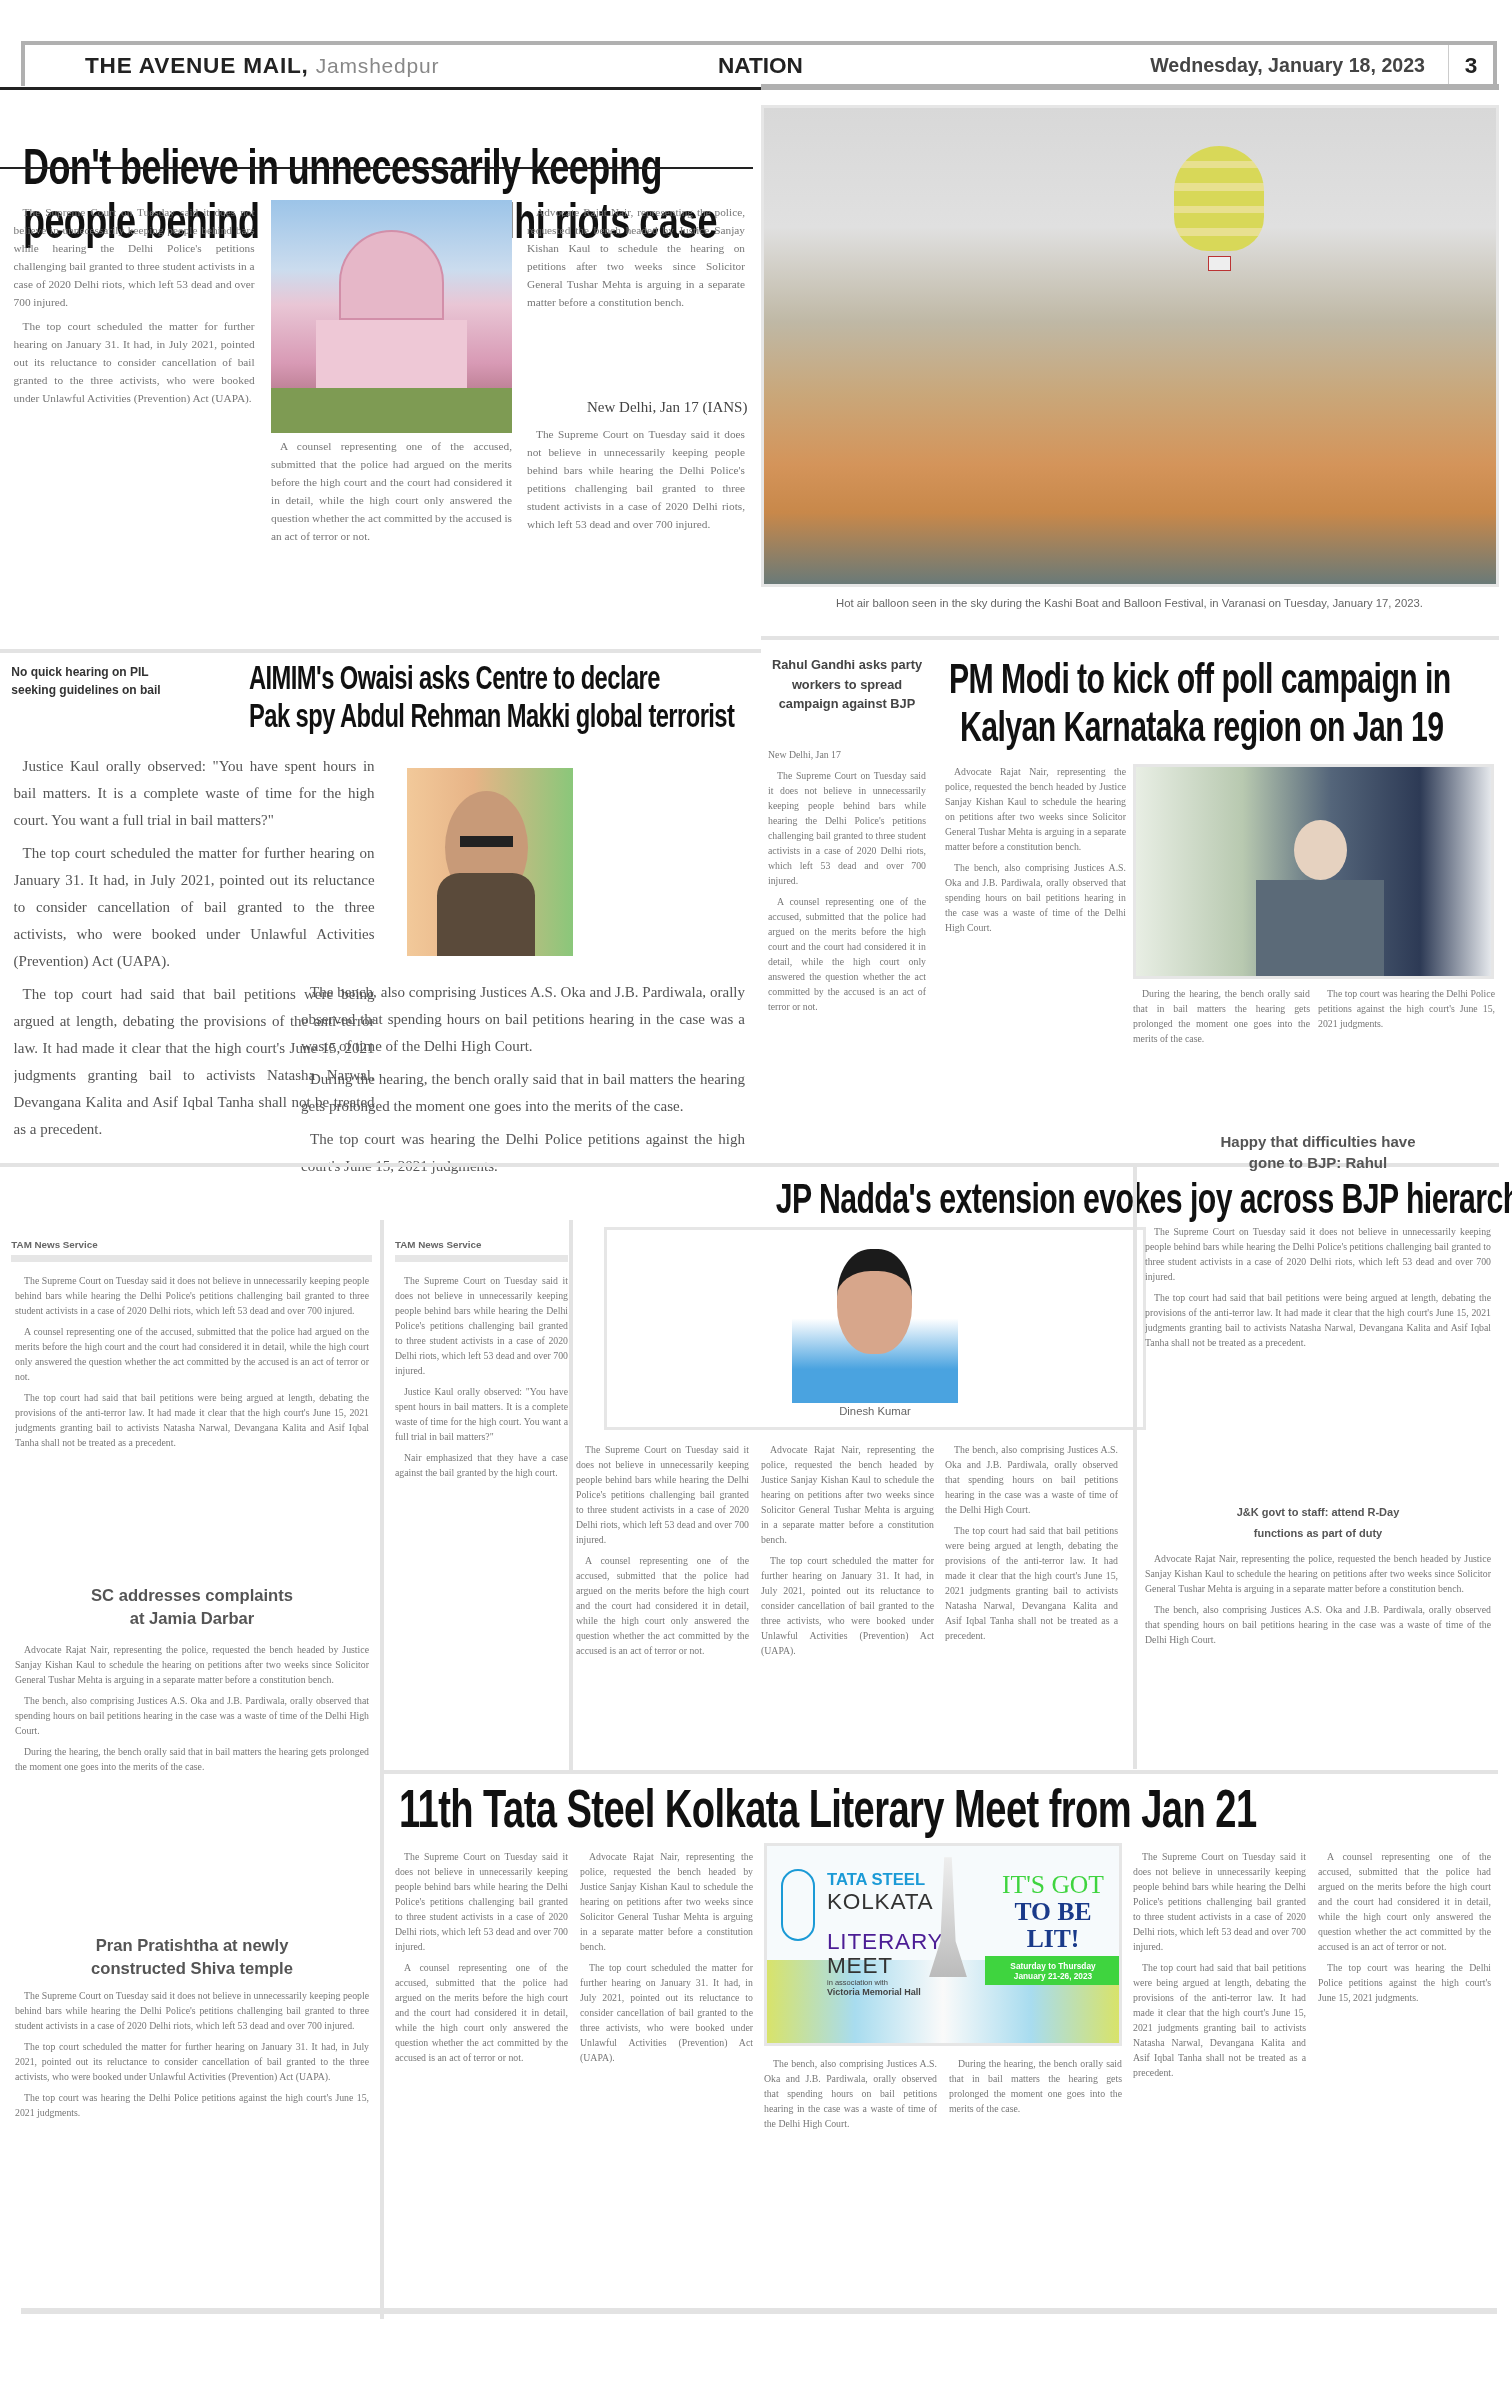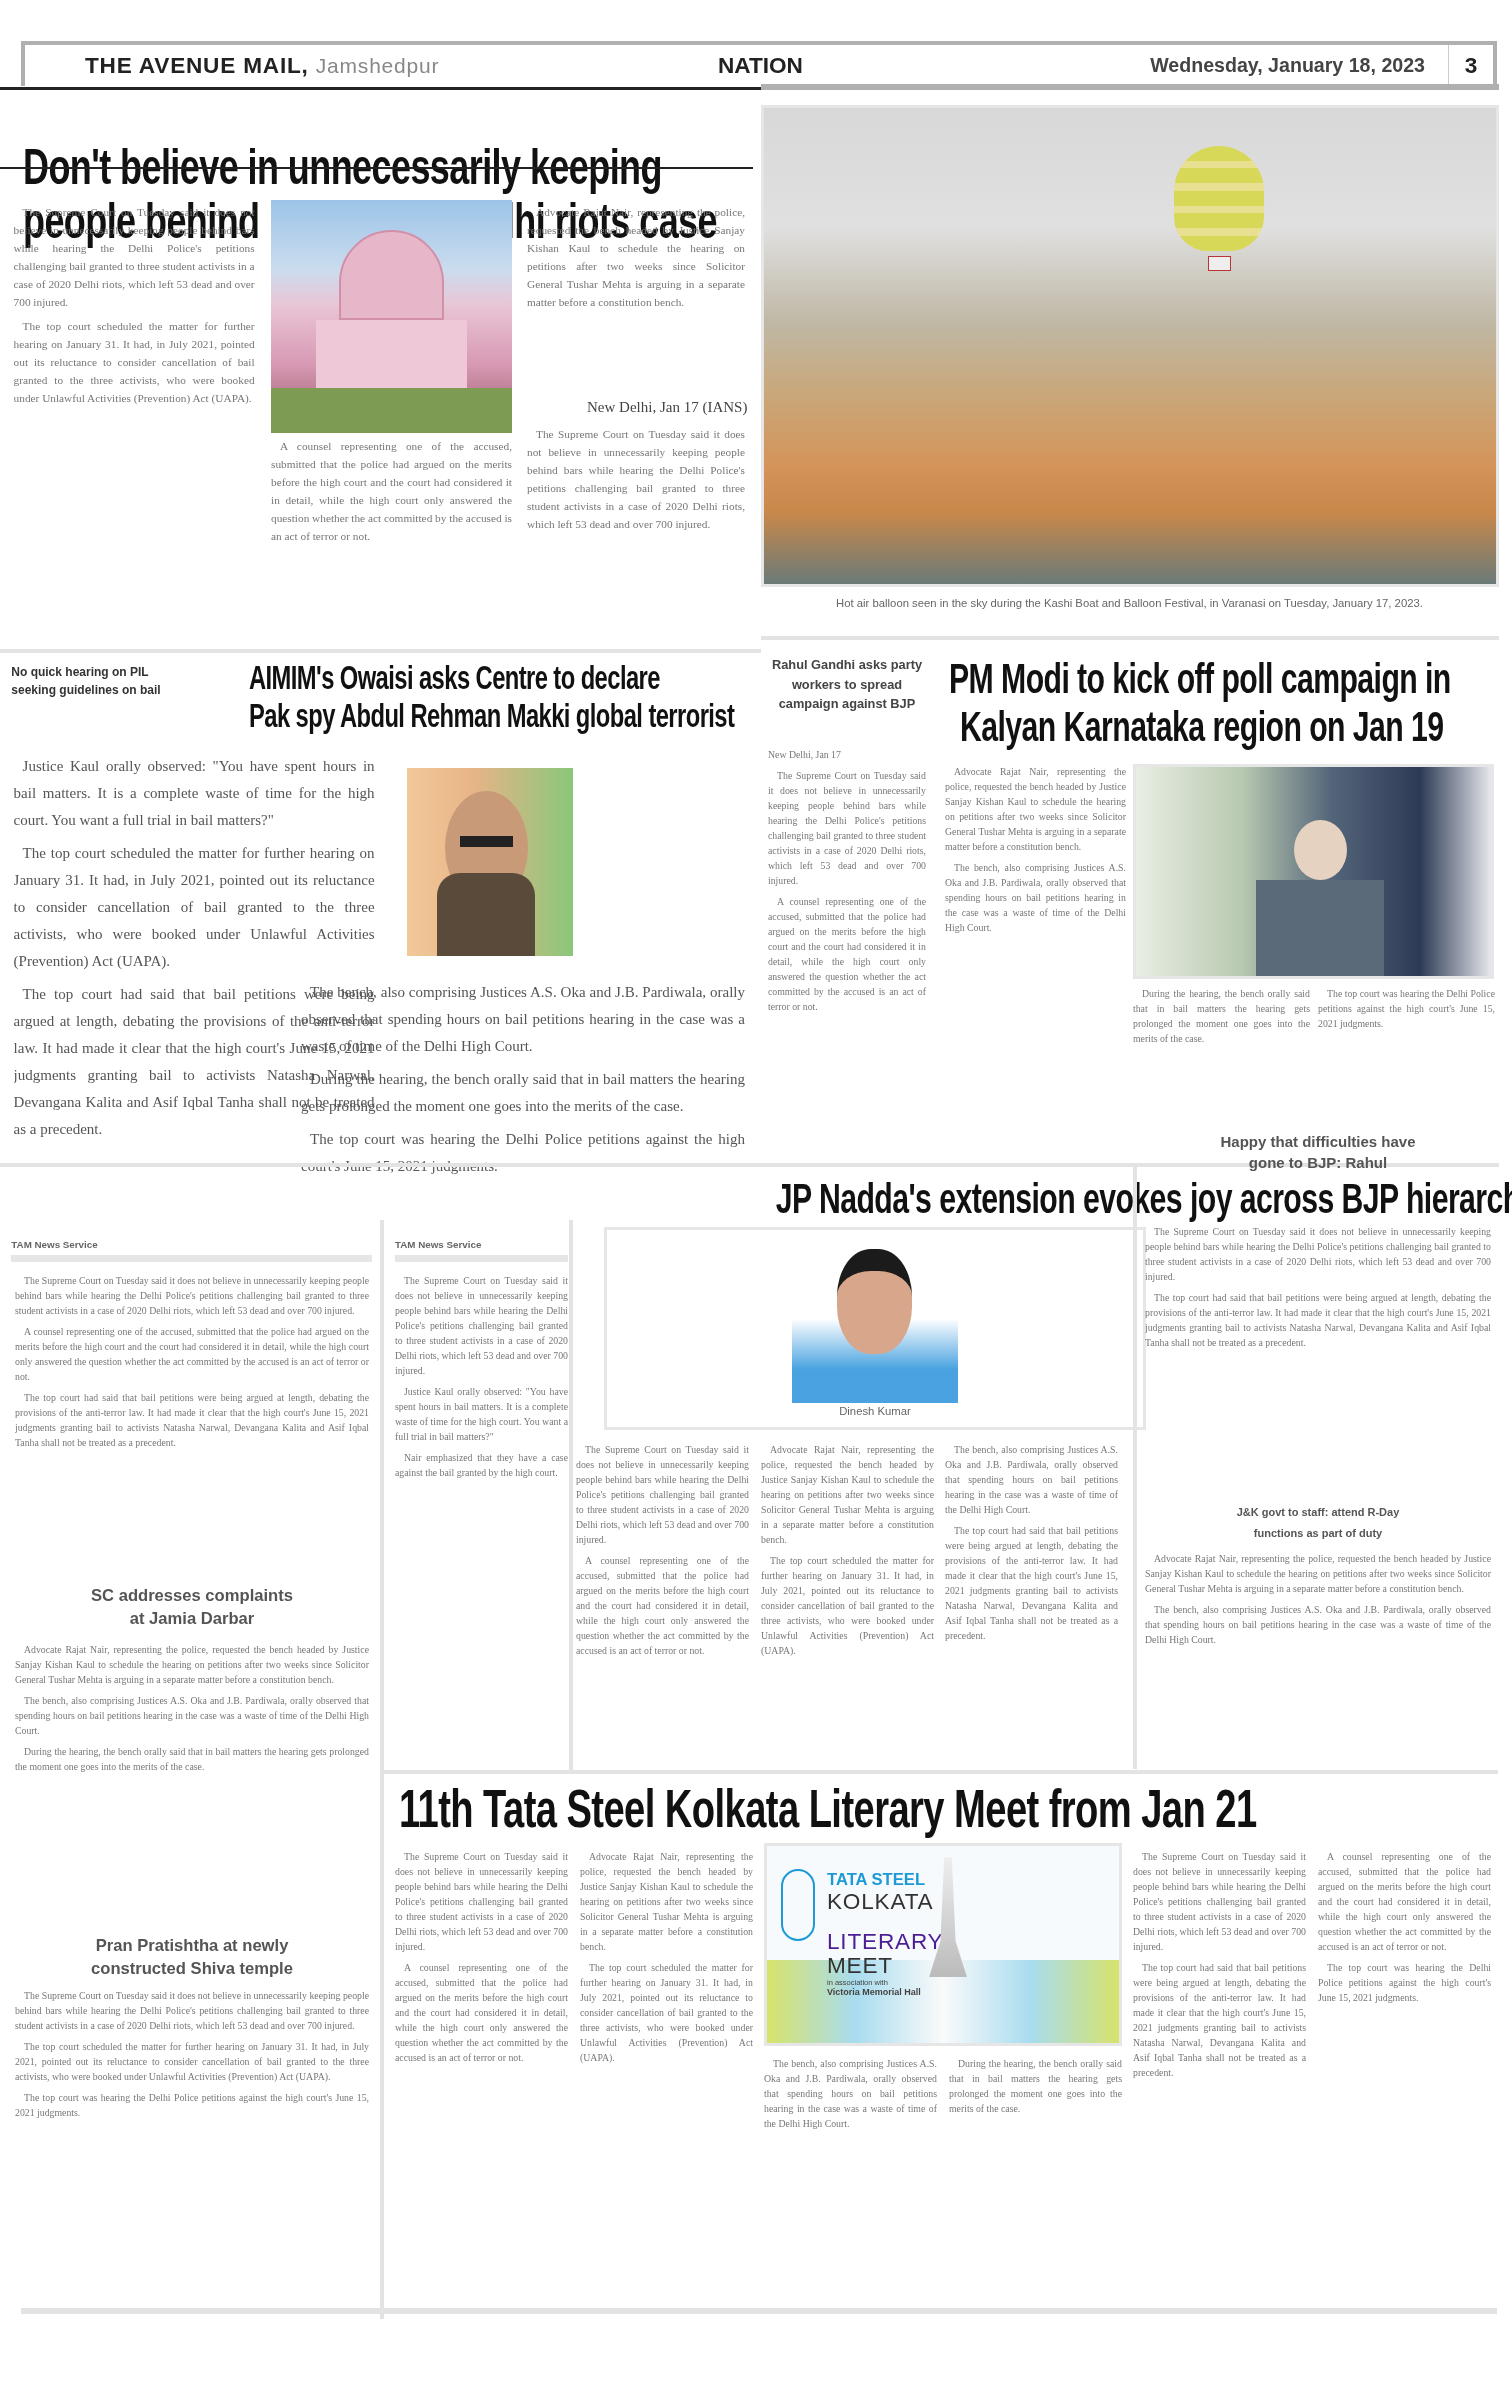--- a/index.html
+++ b/index.html
@@ -226,20 +226,28 @@
   <div style="position:absolute;left:13.6px;top:22.6px;width:34px;height:72px;border:2.3px solid #1b9ad6;border-radius:30px;"></div>
   <div style="position:absolute;left:60px;top:24px;">
     <div class="ad-title1">TATA STEEL</div>
     <div class="ad-title2">KOLKATA</div>
     <div class="ad-title2" style="color:#4c1d95;margin-top:16px;">LITERARY</div>
     <div class="ad-title2">MEET</div>
     <div style="font-family:'Liberation Sans',sans-serif;font-size:7.5px;color:#444;">in association with</div>
     <div style="font-family:'Liberation Sans',sans-serif;font-size:9px;font-weight:700;color:#444;">Victoria Memorial Hall</div>
   </div>
   <div style="position:absolute;left:162px;top:11.3px;width:38px;height:120px;background:linear-gradient(#eee,#bbb);clip-path:polygon(40% 0,60% 0,70% 70%,100% 100%,0 100%,30% 70%);"></div>
+  <div style="position:absolute;left:218px;top:26px;width:136px;text-align:center;">
+    <div style="font-family:'Liberation Serif',serif;font-size:25.6px;line-height:25.6px;color:#3fd43f;">IT'S GOT</div>
+    <div style="font-family:'Liberation Serif',serif;font-size:25.6px;line-height:27px;color:#1a3a8a;font-weight:700;">TO BE LIT!</div>
+    <div style="margin-top:4.5px;background:#3fd43f;color:#fff;font-family:'Liberation Sans',sans-serif;font-weight:700;font-size:8.3px;padding:4.5px 3px;">
+      <div>Saturday to Thursday</div>
+      <div>January 21-26, 2023</div>
+    </div>
+  </div>
 </div>
 <div class="abs col-text" style="left:764px;top:2056px;width:173px;height:196px;font-size:9.8px;line-height:15px;">
     <p>The bench, also comprising Justices A.S. Oka and J.B. Pardiwala, orally observed that spending hours on bail petitions hearing in the case was a waste of time of the Delhi High Court.</p>
   </div>
 <div class="abs col-text" style="left:949px;top:2056px;width:173px;height:196px;font-size:9.8px;line-height:15px;">
     <p>During the hearing, the bench orally said that in bail matters the hearing gets prolonged the moment one goes into the merits of the case.</p>
   </div>
 <div class="abs col-text" style="left:1133px;top:1849px;width:173px;height:437px;font-size:9.8px;line-height:15px;">
     <p>The Supreme Court on Tuesday said it does not believe in unnecessarily keeping people behind bars while hearing the Delhi Police's petitions challenging bail granted to three student activists in a case of 2020 Delhi riots, which left 53 dead and over 700 injured.</p>
     <p>The top court had said that bail petitions were being argued at length, debating the provisions of the anti-terror law. It had made it clear that the high court's June 15, 2021 judgments granting bail to activists Natasha Narwal, Devangana Kalita and Asif Iqbal Tanha shall not be treated as a precedent.</p>

